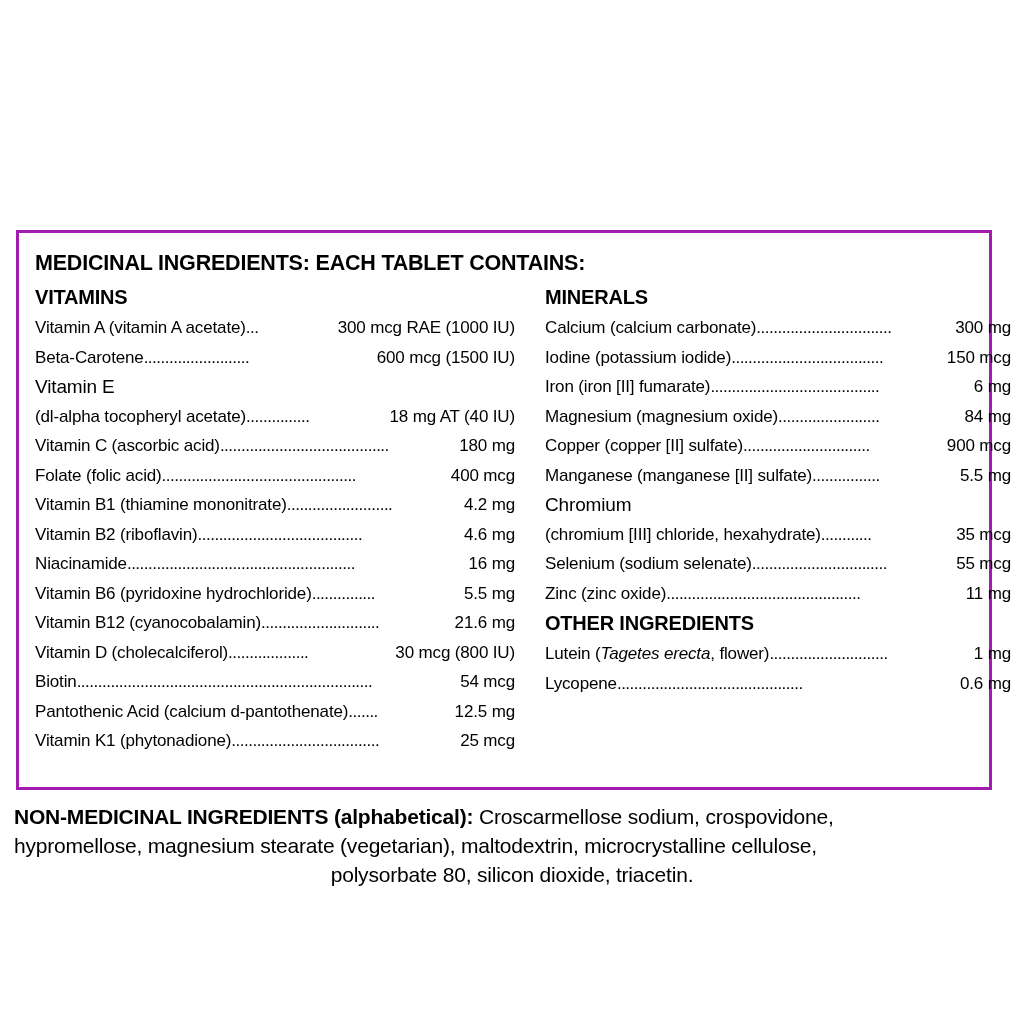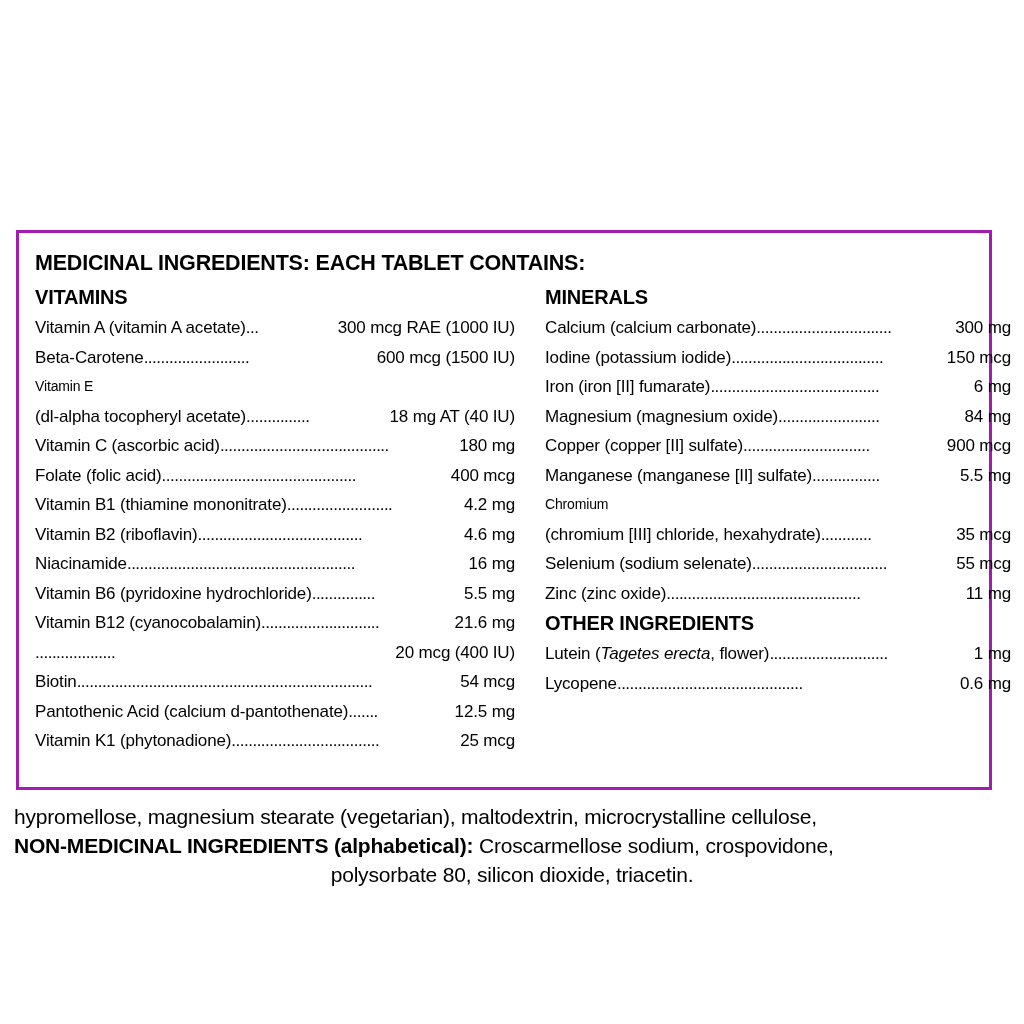--- a/index.html
+++ b/index.html
@@ -74,21 +74,21 @@
     white-space: nowrap;
     letter-spacing: -0.5px;
     margin: 0 0px;
     min-width: 4px;
   }
   .line .amt {
     flex: 0 0 auto;
     padding-left: 1px;
   }
   .plain {
-    font-size: 14px;
+    font-size: 19px;
     line-height: 29.5px;
     letter-spacing: -0.15px;
     white-space: nowrap;
   }
   .ital { font-style: italic; }
   .bottom {
     position: absolute;
     left: 14px;
     top: 802px;
     width: 996px;
@@ -162,22 +162,23 @@
           <span class="nm">Vitamin B6 (pyridoxine hydrochloride)</span>
           <span class="dots">...............</span>
           <span class="amt">5.5 mg</span>
         </div>
         <div class="line">
           <span class="nm">Vitamin B12 (cyanocobalamin)</span>
           <span class="dots">............................</span>
           <span class="amt">21.6 mg</span>
         </div>
         <div class="line">
+          <span class="nm">Vitamin D (cholecalciferol)</span>
           <span class="dots">...................</span>
-          <span class="amt">20 mcg (400 IU)</span>
+          <span class="amt">30 mcg (800 IU)</span>
         </div>
         <div class="line">
           <span class="nm">Biotin</span>
           <span class="dots">......................................................................</span>
           <span class="amt">54 mcg</span>
         </div>
         <div class="line">
           <span class="nm">Pantothenic Acid (calcium d-pantothenate)</span>
           <span class="dots">.......</span>
           <span class="amt">12.5 mg</span>
@@ -250,18 +251,18 @@
           <span class="nm">Lycopene</span>
           <span class="dots">............................................</span>
           <span class="amt">0.6 mg</span>
         </div>
       </div>
 
     </div>
   </div>
 
   <div class="bottom">
+    <div><b>NON-MEDICINAL INGREDIENTS (alphabetical):</b> <span>Croscarmellose sodium, crospovidone,</span></div>
     <div>hypromellose, magnesium stearate (vegetarian), maltodextrin, microcrystalline cellulose,</div>
-    <div><b>NON-MEDICINAL INGREDIENTS (alphabetical):</b> <span>Croscarmellose sodium, crospovidone,</span></div>
     <div class="lastline">polysorbate 80, silicon dioxide, triacetin.</div>
   </div>
 
 </div>
 
 </body></html>

